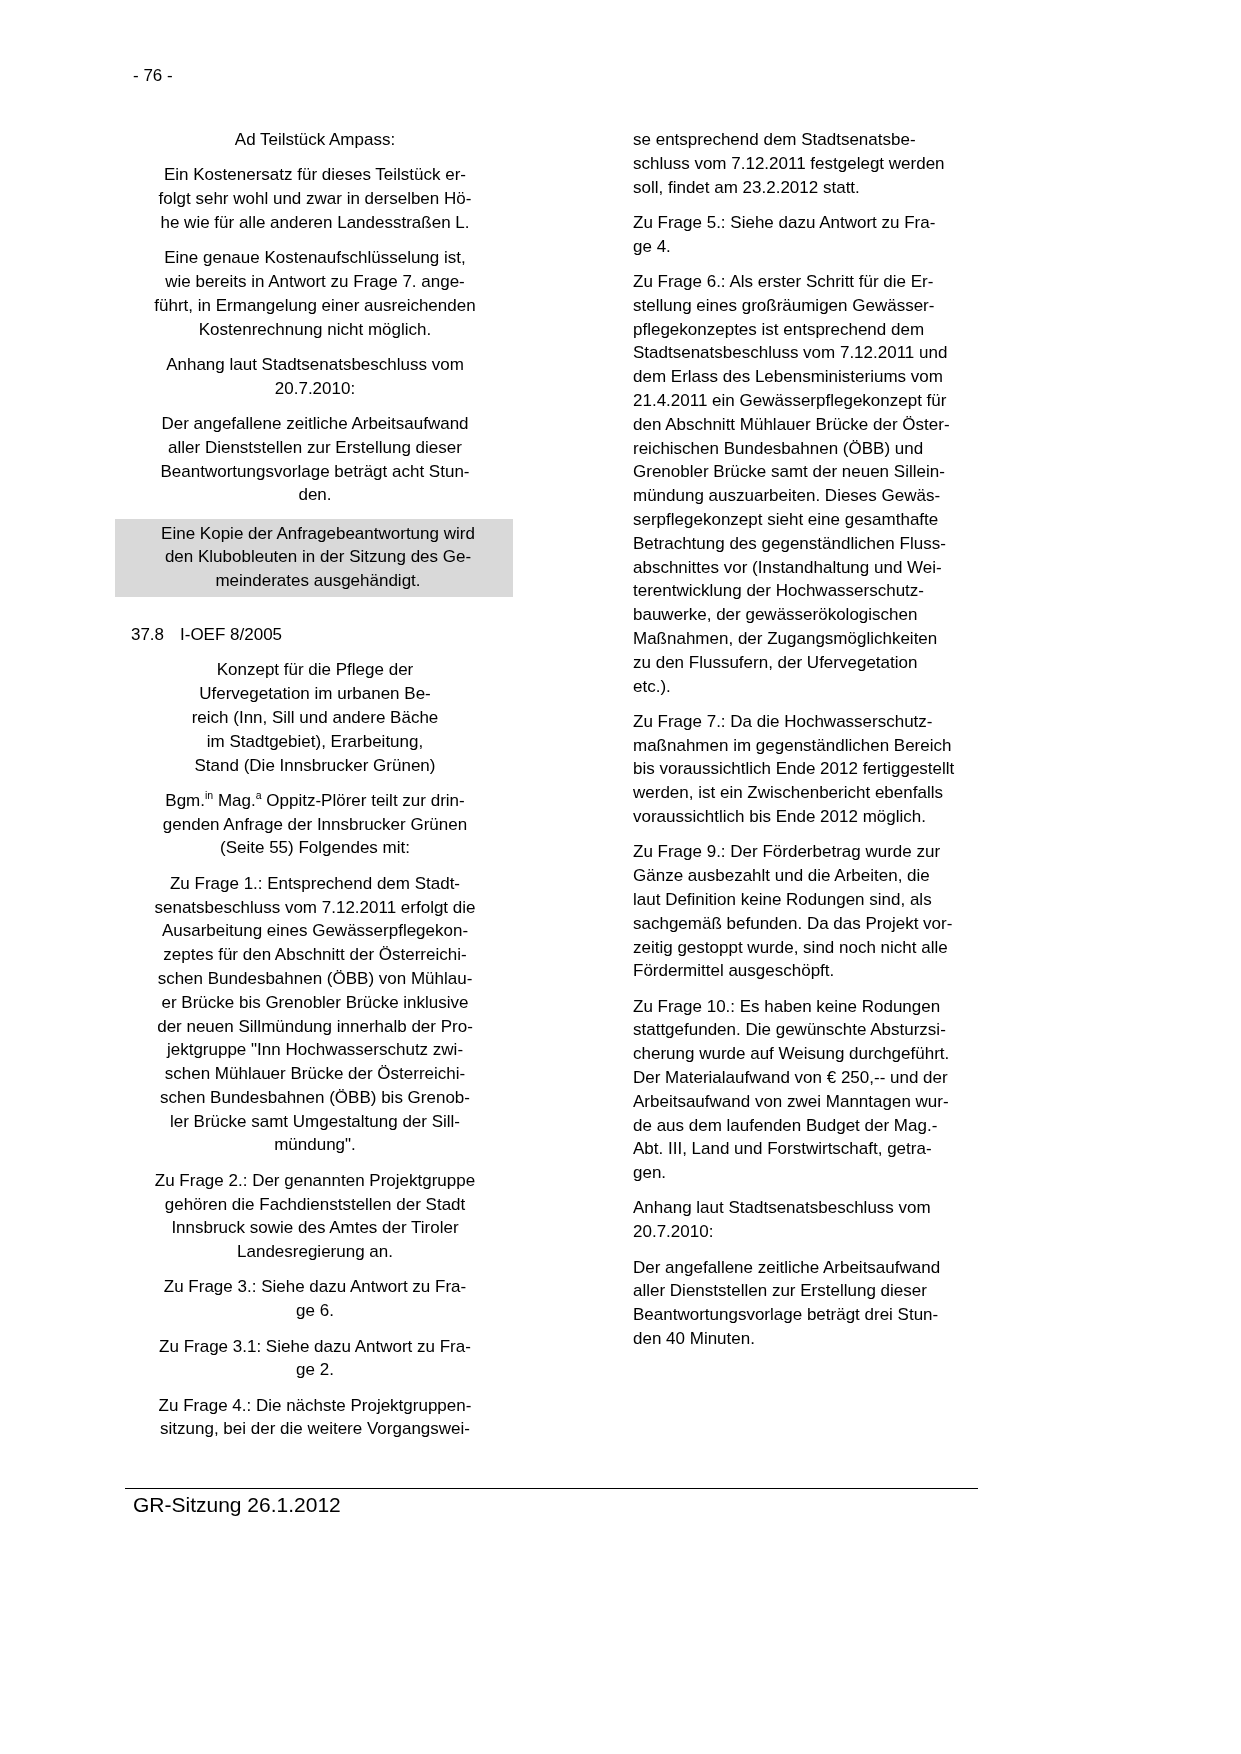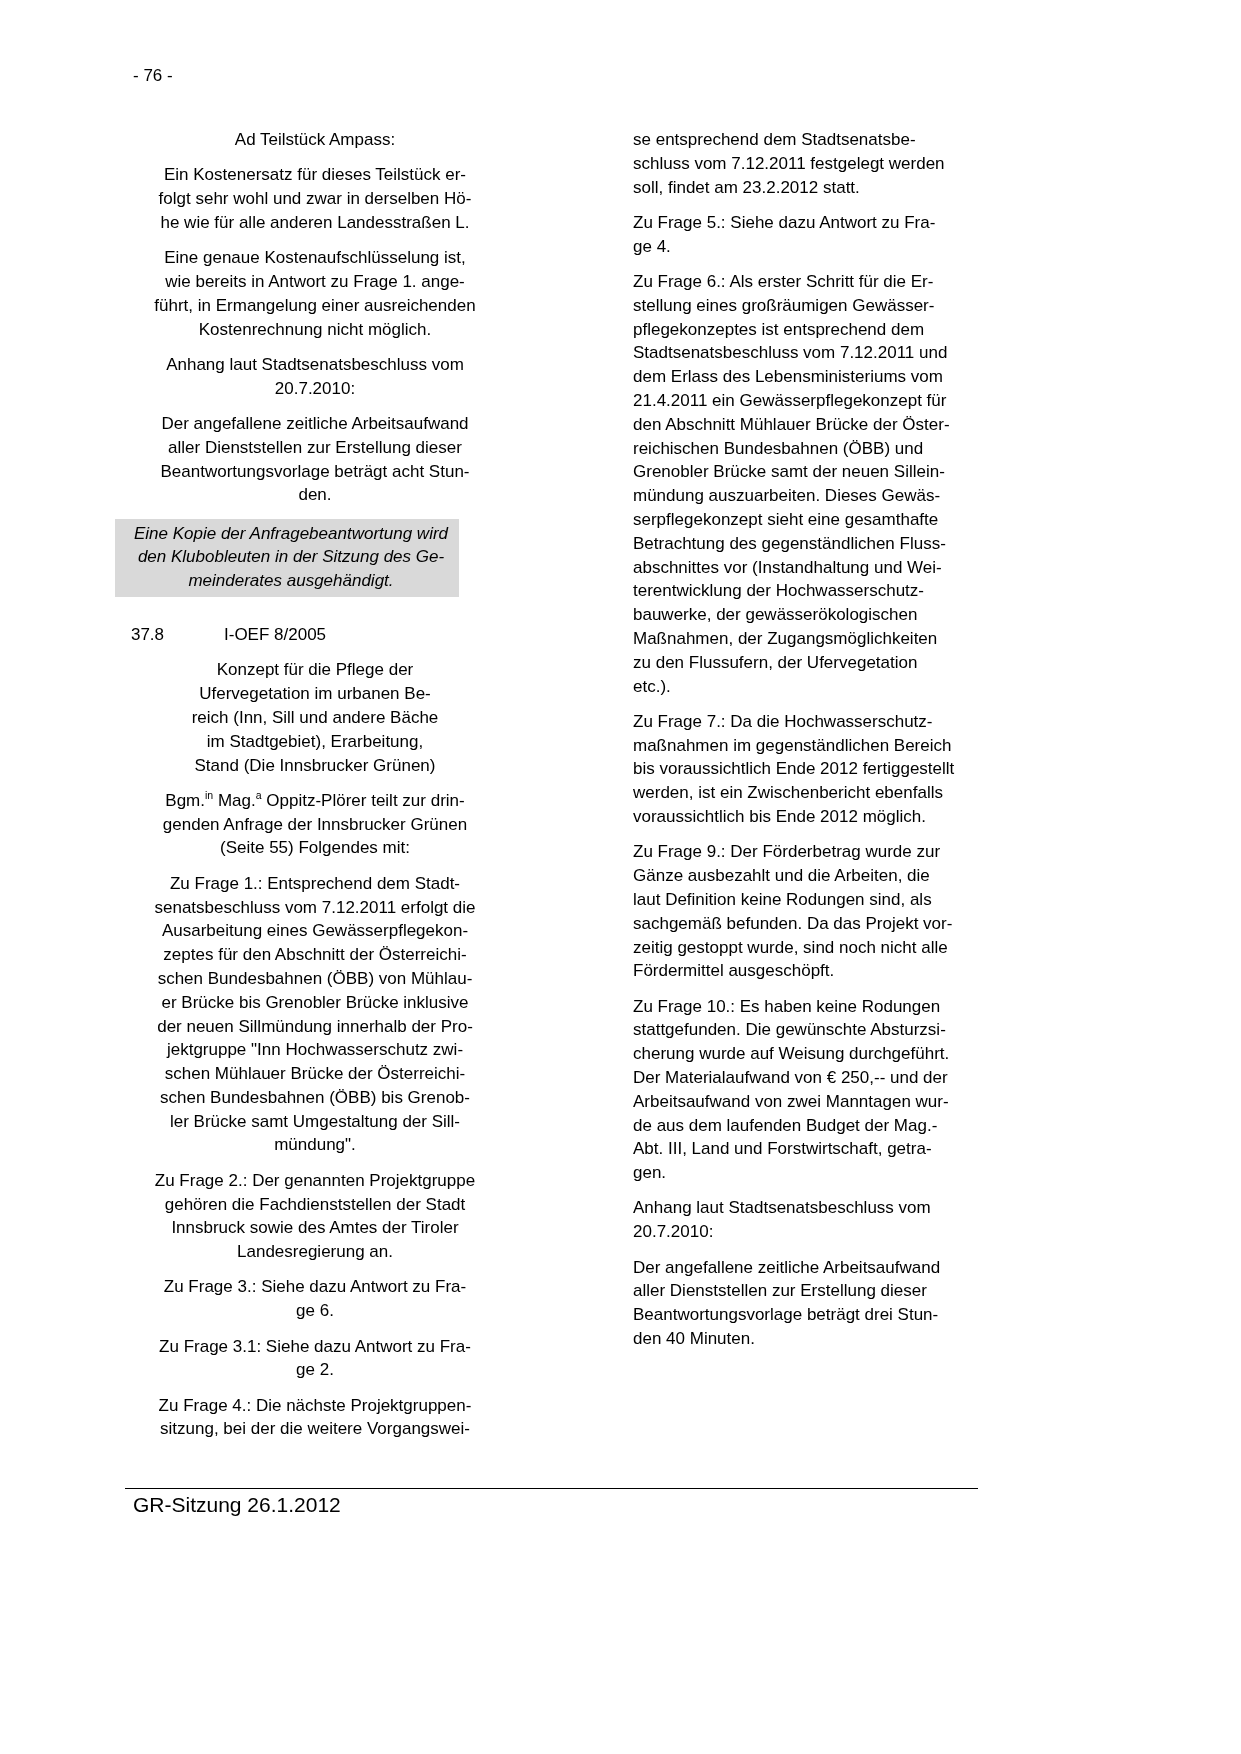--- a/index.html
+++ b/index.html
@@ -30,28 +30,26 @@
   .col-left  { left: 115px; text-align: center; }
   .col-right { left: 588px; margin-left: 45px; }
   p.para {
     margin: 0 0 11.5px 0;
     white-space: pre;
   }
   .highlight {
     background: #d9d9d9;
     margin-left: -8px;
     padding: 3px 0 4px 8px;
-    width: 344px;
-    font-style: italic;
+    width: 398px;
   }
   .section-head {
     display: flex;
     margin: 26px 0 11.5px 0;
     white-space: pre;
-    gap: 44px;
   }
   .section-num { width: 65px; flex: 0 0 65px; }
   .section-sub { margin-left: 65px; }
   sup {
     font-size: 0.62em;
     vertical-align: super;
     line-height: 0;
   }
   .footer-rule {
     position: absolute;
@@ -74,21 +72,21 @@
 <div class="sheet">
 
   <div class="page-number">- 76 -</div>
 
   <div class="col col-left">
     <p class="para">Ad Teilstück Ampass:</p>
     <p class="para">Ein Kostenersatz für dieses Teilstück er-
 folgt sehr wohl und zwar in derselben Hö-
 he wie für alle anderen Landesstraßen L.</p>
     <p class="para">Eine genaue Kostenaufschlüsselung ist,
-wie bereits in Antwort zu Frage 1. ange-
+wie bereits in Antwort zu Frage 7. ange-
 führt, in Ermangelung einer ausreichenden
 Kostenrechnung nicht möglich.</p>
     <p class="para">Anhang laut Stadtsenatsbeschluss vom
 20.7.2010:</p>
     <p class="para">Der angefallene zeitliche Arbeitsaufwand
 aller Dienststellen zur Erstellung dieser
 Beantwortungsvorlage beträgt acht Stun-
 den.</p>
     <p class="para highlight">Eine Kopie der Anfragebeantwortung wird
 den Klubobleuten in der Sitzung des Ge-

